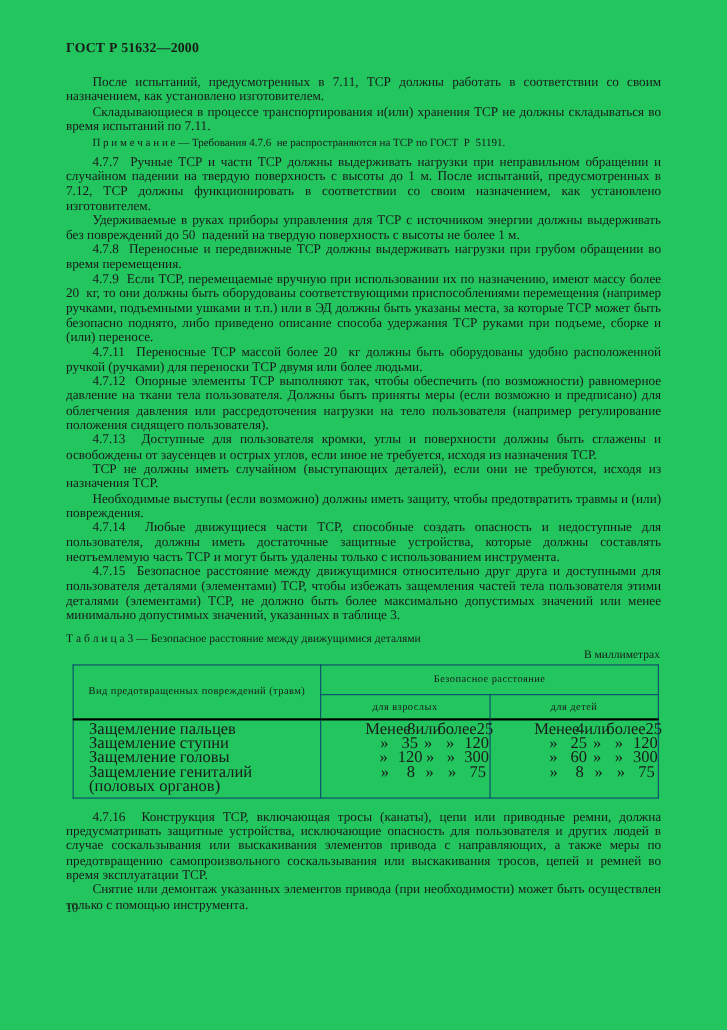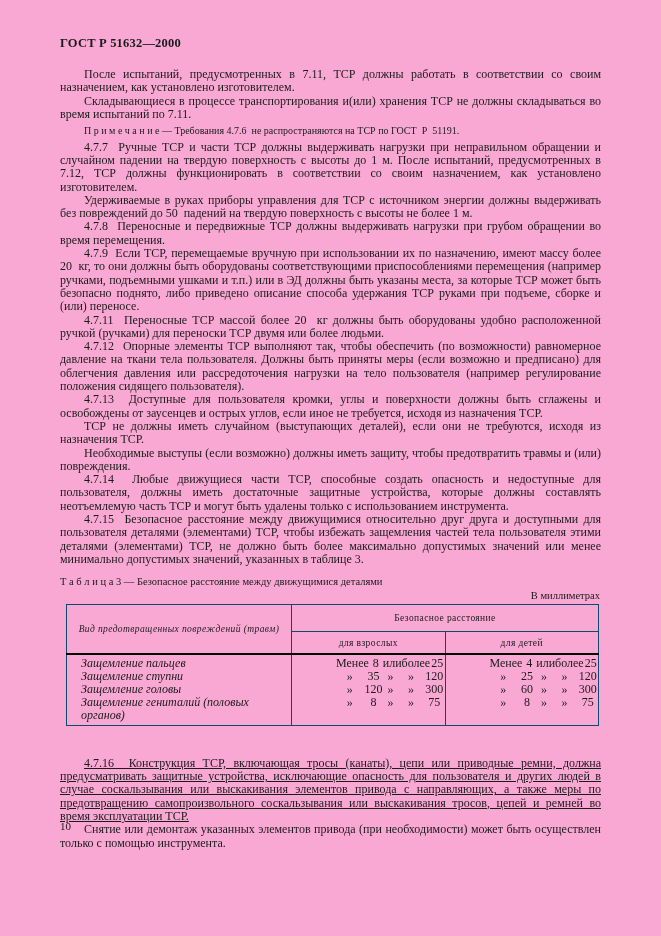--- a/index.html
+++ b/index.html
@@ -4,21 +4,21 @@
 <style>
   html,body{margin:0;padding:0;}
   body{
     width:661px;height:936px;
     background:#f2f2ef;
     font-family:"Liberation Serif","DejaVu Serif",serif;
   }
   .page{
     position:relative;
     width:661px;height:936px;
-    background:#f9a8d4;
+    background:#22c55e;
     color:#1b1b1b;
     overflow:hidden;
   }
   .doc-header{
     position:absolute;
     left:60px;top:36px;
     font-size:12.5px;
     font-weight:bold;
     letter-spacing:0.2px;
   }
@@ -68,37 +68,37 @@
     font-size:9.5px;
     letter-spacing:0.4px;
     text-align:center;
     vertical-align:middle;
   }
   tr.hrow1 td{height:26px;}
   tr.hrow2 td{height:21px;}
   tr.brow td{
     border-top:2.6px solid #000;
     vertical-align:top;
-    font-size:12px;
+    font-size:15px;
     line-height:12.9px;
     padding-top:2px;
     padding-bottom:3px;
   }
-  td.labelcol{width:224px;font-style:italic;}
+  td.labelcol{width:224px;}
   td.valcol-a{width:153px;}
   td.valcol-b{width:156px;}
   .rowlabel{padding-left:14px;}
   .vcell{display:flex;justify-content:center;}
   .tok{display:inline-block;text-align:center;white-space:nowrap;}
   .tok.t0{width:38px;margin-left:44px;}
   .tok.t1{width:27px;}
   .tok.t2{width:20px;}
   .tok.t3{width:36px;}
   .tok.t4{width:28px;}
-  p.after0{margin-top:31px;text-decoration:underline;}
+  p.after0{margin-top:10px;}
   .page-number{
     position:absolute;
     left:60px;top:820px;
     font-size:11px;
   }
 </style>
 </head>
 <body>
 
 <div class="page">

